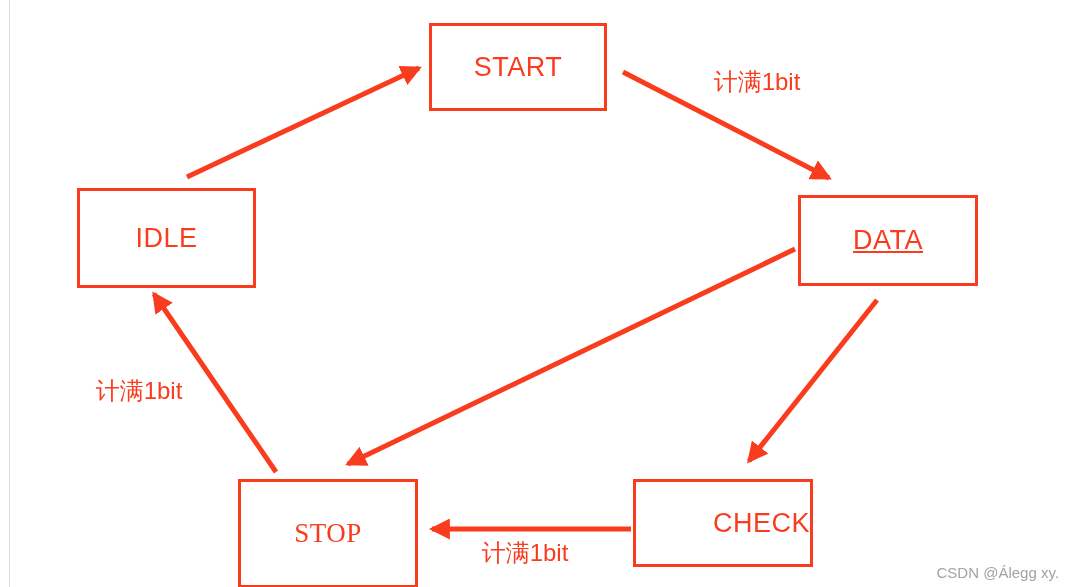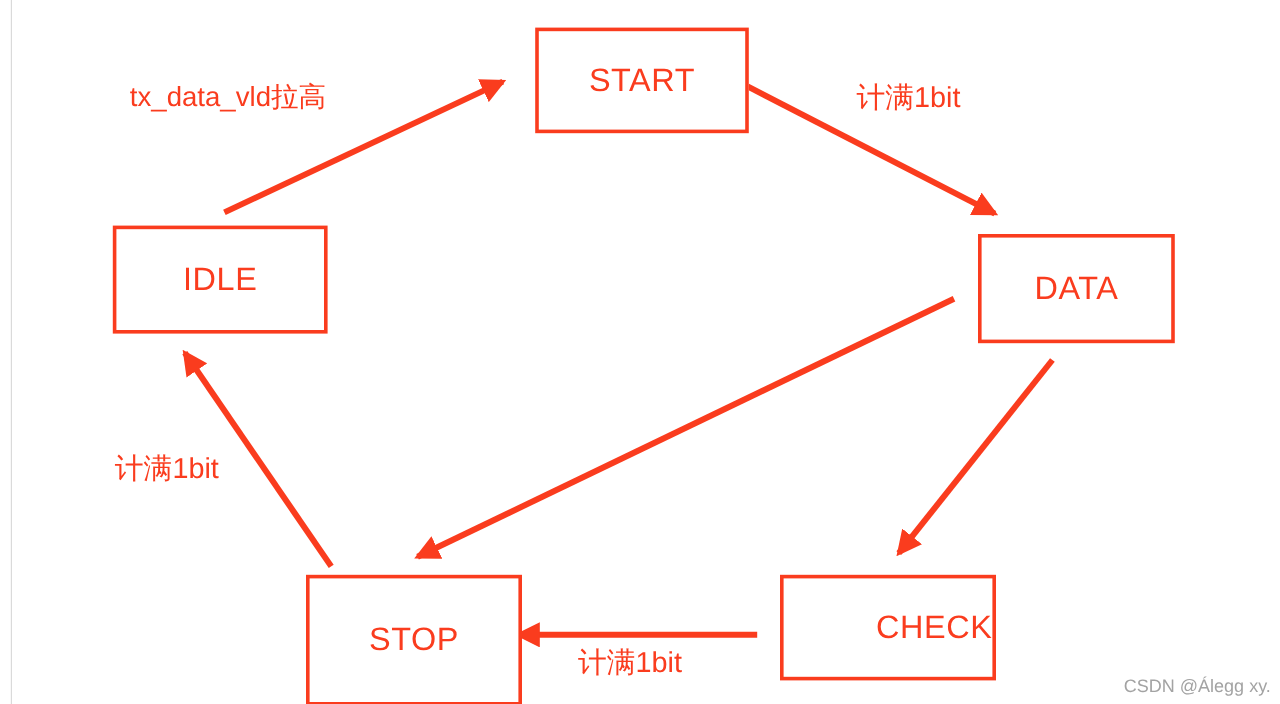--- a/index.html
+++ b/index.html
@@ -36,26 +36,25 @@
   .state-box {
     position: absolute;
     border: 3px solid var(--accent);
     background: var(--background);
     color: var(--accent);
     display: flex;
     align-items: center;
     justify-content: center;
     font-size: 27px;
     letter-spacing: 0.5px;
-    margin-left: 17px;
   }
   .box-start { left: 429px; top: 23px;  width: 178px; height: 88px; }
-  .box-idle  { left: 77px;  top: 188px; width: 179px; height: 90px; }
-  .box-data  { left: 798px; top: 195px; width: 164px; height: 91px; }
-  .box-stop  { left: 238px; top: 479px; width: 180px; height: 109px; }
+  .box-idle  { left: 77px;  top: 188px; width: 179px; height: 100px; }
+  .box-data  { left: 798px; top: 195px; width: 180px; height: 91px; text-decoration: underline; }
+  .box-stop  { left: 238px; top: 479px; width: 180px; height: 109px; font-family: Liberation Serif, serif; }
   .box-check { left: 633px; top: 479px; width: 180px; height: 88px; justify-content: flex-end; }
   .edge-label {
     position: absolute;
     transform: translate(-50%, -50%);
     color: var(--accent);
     font-size: 24px;
     white-space: nowrap;
     text-align: center;
     line-height: 34px;
   }
@@ -104,21 +103,20 @@
     <span>DATA</span>
   </div>
   <div class="state-box box-stop">
     <span>STOP</span>
   </div>
   <div class="state-box box-check">
     <span>CHECK</span>
   </div>
 
   <div class="edge-label lbl-idle-start">
-    <div>tx_data_vld拉高</div>
   </div>
 
   <div class="edge-label lbl-start-data">计满1bit</div>
 
 
   <div class="edge-label lbl-stop-idle">计满1bit</div>
 
 
   <div class="edge-label lbl-check-stop">计满1bit</div>
 

